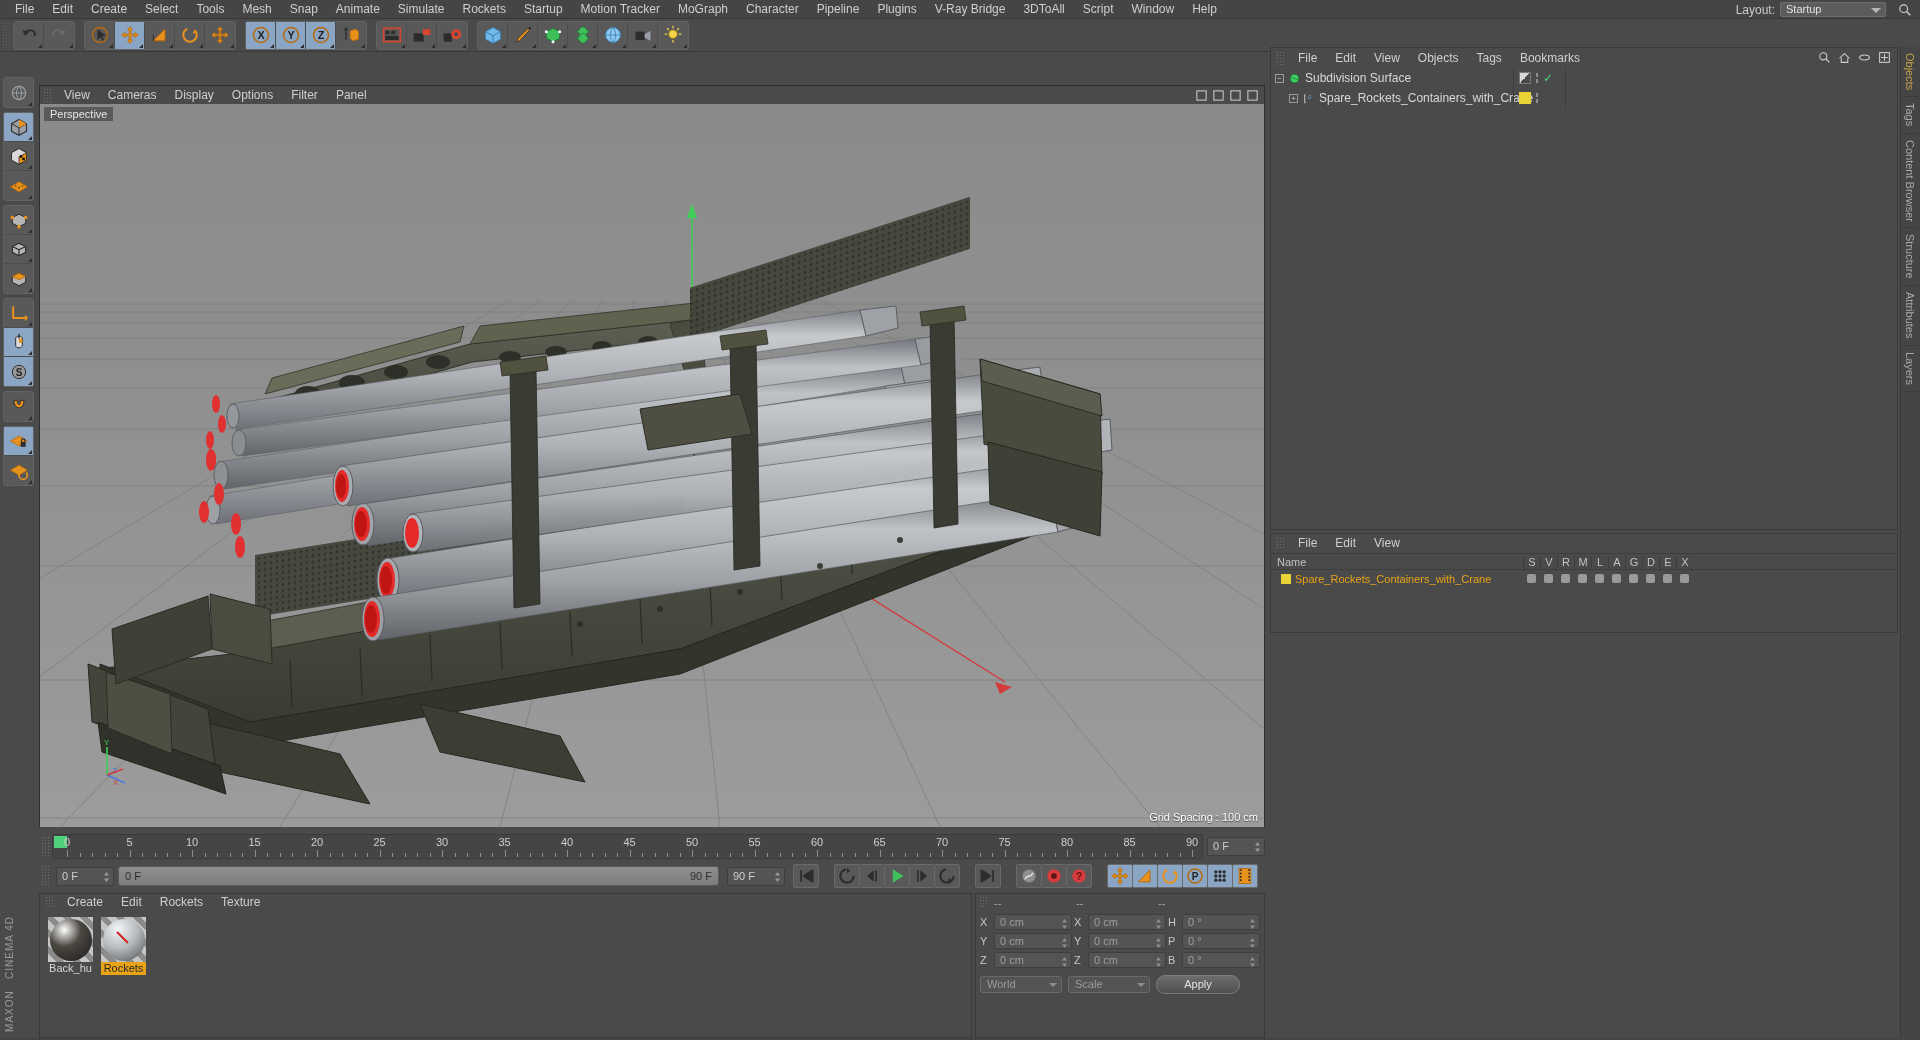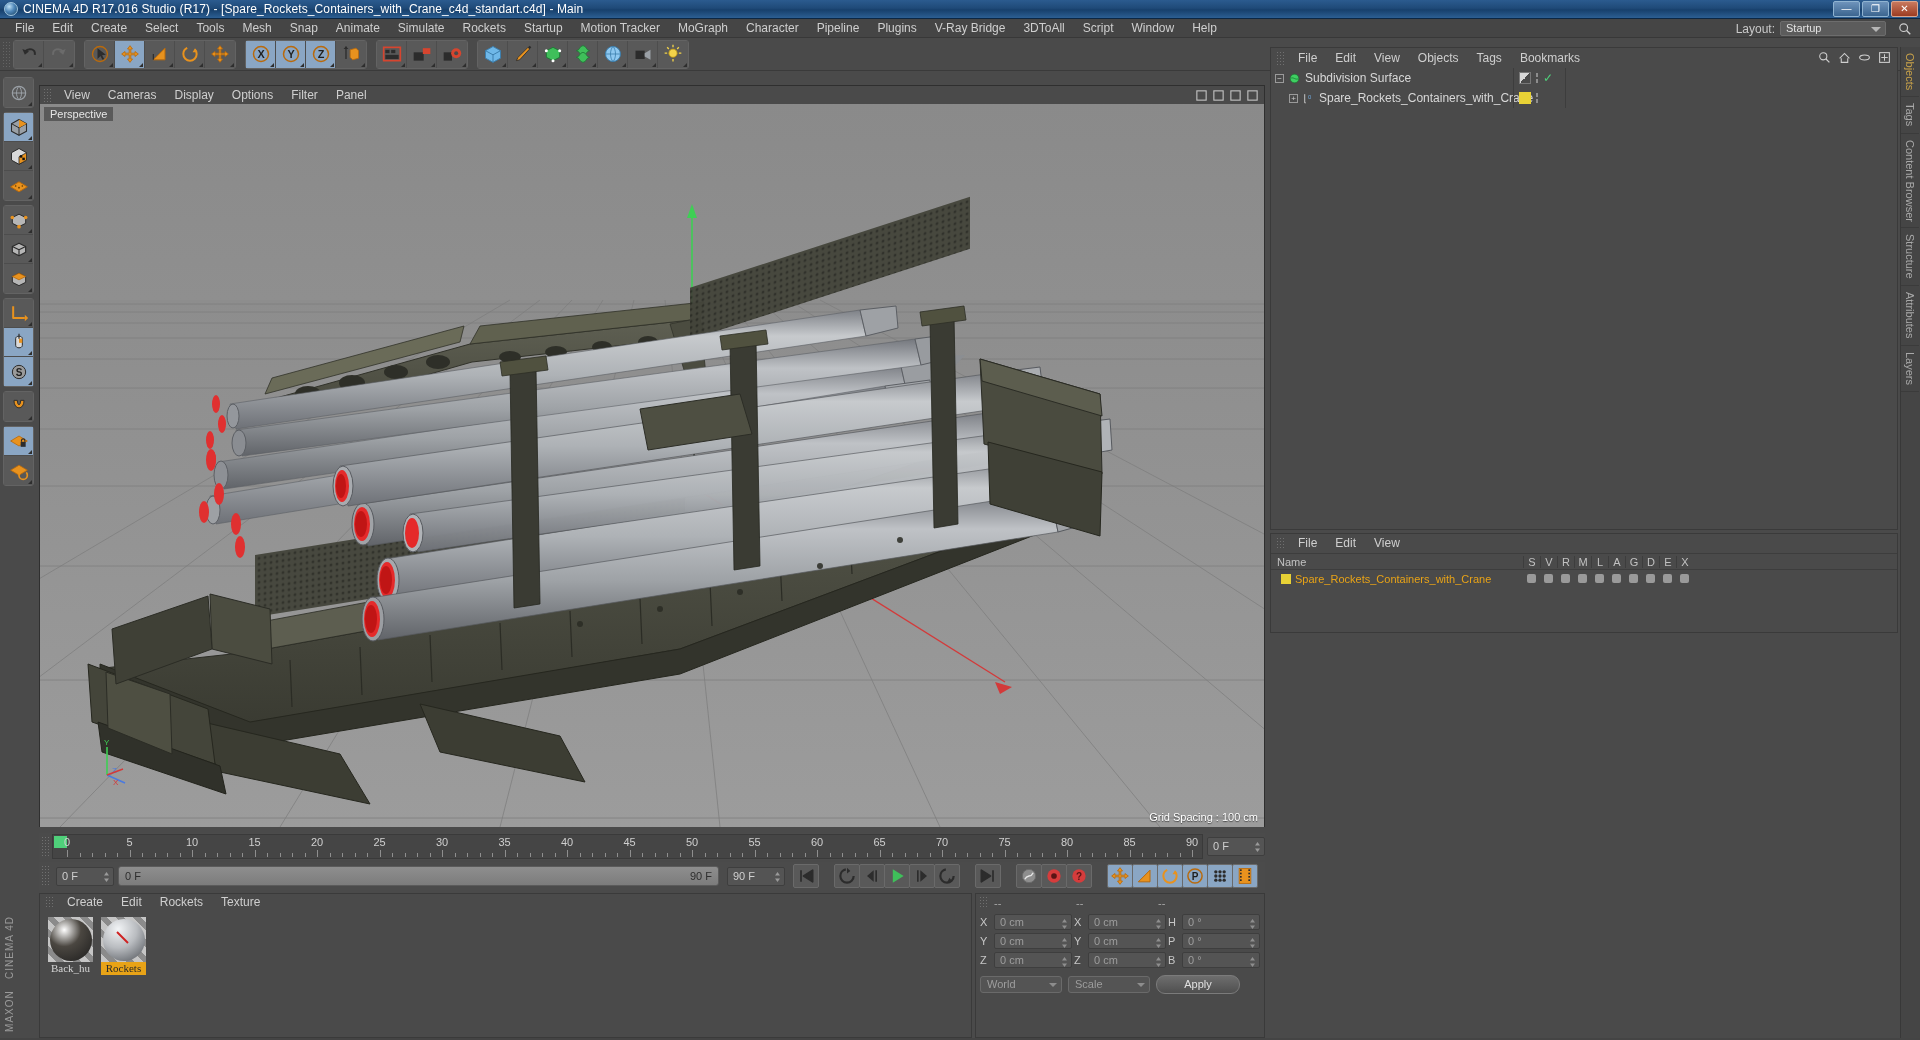--- a/index.html
+++ b/index.html
@@ -147,21 +147,21 @@
   .pgroup { display:flex; margin-right:8px; }
 
   
   .matmgr {
     position:absolute; left:39px; top:893px; width:933px; height:145px;
     background:#4a4a4a; border:1px solid #3a3a3a;
   }
   .mat-menu { height:17px; display:flex; align-items:center; padding-left:3px;}
   .mat-menu .mi { padding:0 9px; font-size:12px; color:#cfcfcf; line-height:17px;}
   .mat-body { position:relative; height:126px; background:#4a4a4a; padding:6px 8px; display:flex; gap:8px;}
-  .mat-item { width:45px;font-family:Liberation Serif, serif; }
+  .mat-item { width:45px; }
   .mat-sphere {
     width:45px;height:45px;
     background-image: repeating-linear-gradient(45deg,#c5c5c5 0 6px,#8b8b8b 6px 12px);
     display:flex;align-items:center;justify-content:center; position:relative;
   }
   .mat-sphere .ball { width:42px;height:42px;border-radius:50%; }
   .mat-name {
     font-size:11px; text-align:center; color:#d6d6d6; line-height:13px;
     white-space:nowrap; overflow:hidden; width:45px;
   }
@@ -241,29 +241,20 @@
   }
   .rtab.dim { color:#a9a9a9; }
 
   .bottombar { position:absolute; left:0; bottom:0; width:1920px; height:2px; background:#444;}
 </style>
 </head>
 <body>
 
 <div class="app">
 
-  <div class="titlebar">
-    <div class="tb-icon"></div>
-    <div class="tb-text">CINEMA 4D R17.016 Studio (R17) - [Spare_Rockets_Containers_with_Crane_c4d_standart.c4d] - Main</div>
-    <div class="tb-buttons">
-      <div class="tb-btn">—</div>
-      <div class="tb-btn">❐</div>
-      <div class="tb-btn close">✕</div>
-    </div>
-  </div>
 
   <div class="menubar" id="menubar">
     <div class="mi">File</div>
       <div class="mi">Edit</div>
       <div class="mi">Create</div>
       <div class="mi">Select</div>
       <div class="mi">Tools</div>
       <div class="mi">Mesh</div>
       <div class="mi">Snap</div>
       <div class="mi">Animate</div>

